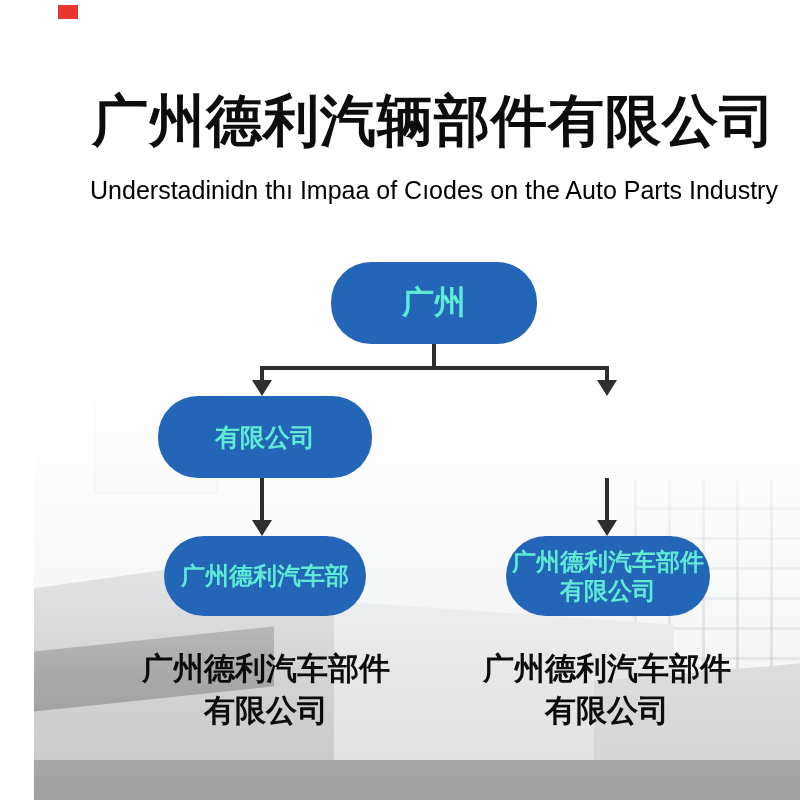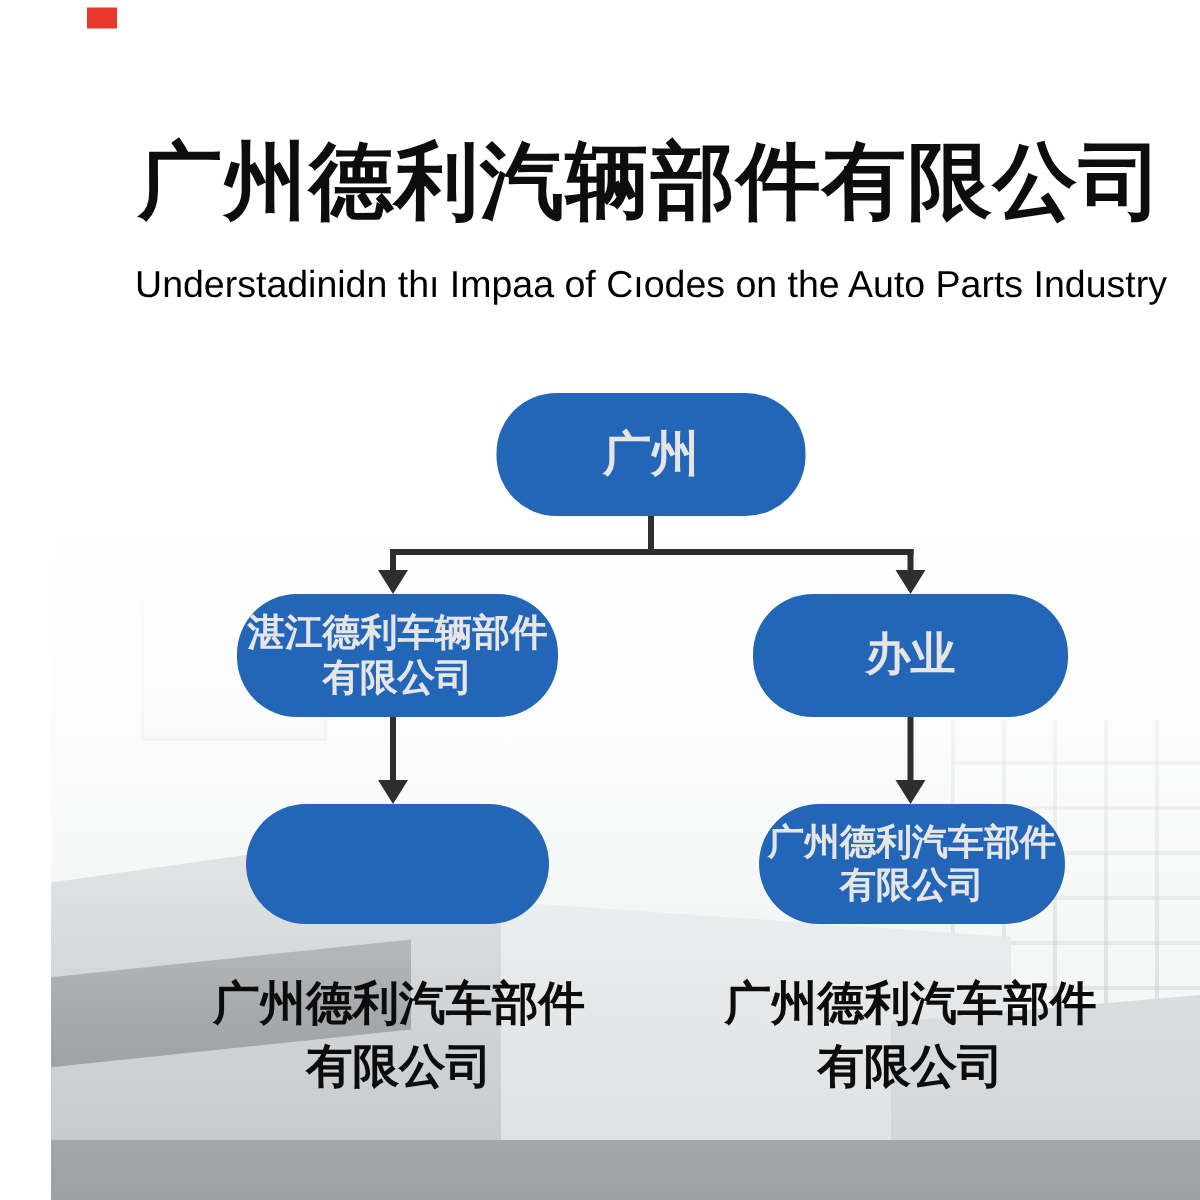--- a/index.html
+++ b/index.html
@@ -22,21 +22,21 @@
   .bg-box-small{left:60px;top:60px;width:120px;height:90px;background:#dde1e3;border:2px solid #b9bfc3;}
   .bg-fade{left:0;top:0;width:800px;height:460px;
     background:linear-gradient(180deg,#ffffff 0%,rgba(255,255,255,.92) 22%,rgba(255,255,255,.72) 48%,rgba(255,255,255,.55) 72%,rgba(255,255,255,.42) 100%);}
   
   .red-mark{position:absolute;left:24px;top:5px;width:20px;height:14px;background:#e8372c;}
   .title{position:absolute;left:0;top:84px;width:800px;text-align:center;
     font-size:56px;font-weight:900;color:#0d0d0d;letter-spacing:1px;white-space:nowrap;}
   .subtitle{position:absolute;left:0;top:176px;width:800px;text-align:center;
     font-size:25px;font-weight:400;color:#000000;white-space:nowrap;}
   
-  .node{position:absolute;background:#2365b6;border-radius:40px;color:#e5e5e5;
+  .node{position:absolute;background:#2365b6;border-radius:40px;color:#5eead4;
     display:flex;flex-direction:column;align-items:center;justify-content:center;
     font-weight:700;text-align:center;line-height:1.22;}
   .node .nline{display:block;}
   .node-root{left:297px;top:262px;width:206px;height:82px;font-size:32px;}
   .node-l2a{left:124px;top:396px;width:214px;height:82px;font-size:25px;}
   .node-l2b{left:468px;top:396px;width:210px;height:82px;font-size:30px;}
   .node-l3a{left:130px;top:536px;width:202px;height:80px;font-size:24px;}
   .node-l3b{left:472px;top:536px;width:204px;height:80px;font-size:24px;}
   .conn{position:absolute;background:#2e2e2e;}
   .conn-v-root{left:398px;top:344px;width:4px;height:25px;}
@@ -88,29 +88,26 @@
   <div class="conn conn-v-l"></div>
   <div class="conn conn-v-r"></div>
   <div class="arrowhead ah-l3a"></div>
   <div class="arrowhead ah-l3b"></div>
 
   <div class="node node-root">
     <span class="nline">广州</span>
   </div>
 
   <div class="node node-l2a">
-    <span class="nline">湛江德利车辆部件</span>
     <span class="nline">有限公司</span>
   </div>
 
-  <div class="node node-l2b">
-    <span class="nline">办业</span>
-  </div>
 
   <div class="node node-l3a">
+    <span class="nline">广州德利汽车部</span>
   </div>
 
   <div class="node node-l3b">
     <span class="nline">广州德利汽车部件</span>
     <span class="nline">有限公司</span>
   </div>
 
   <div class="footer-label footer-left">
     <span class="fline">广州德利汽车部件</span>
     <span class="fline">有限公司</span>

